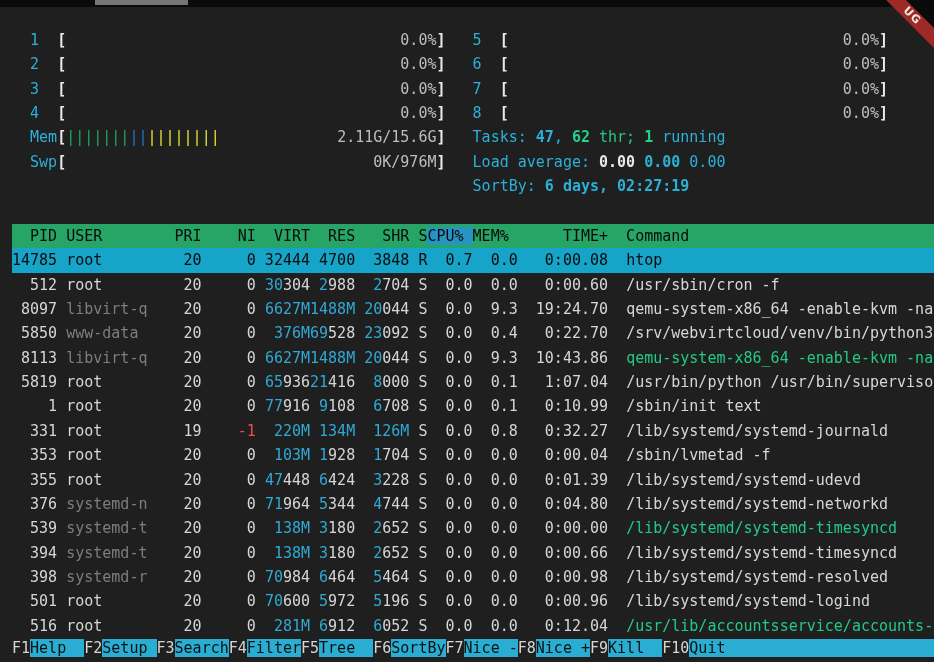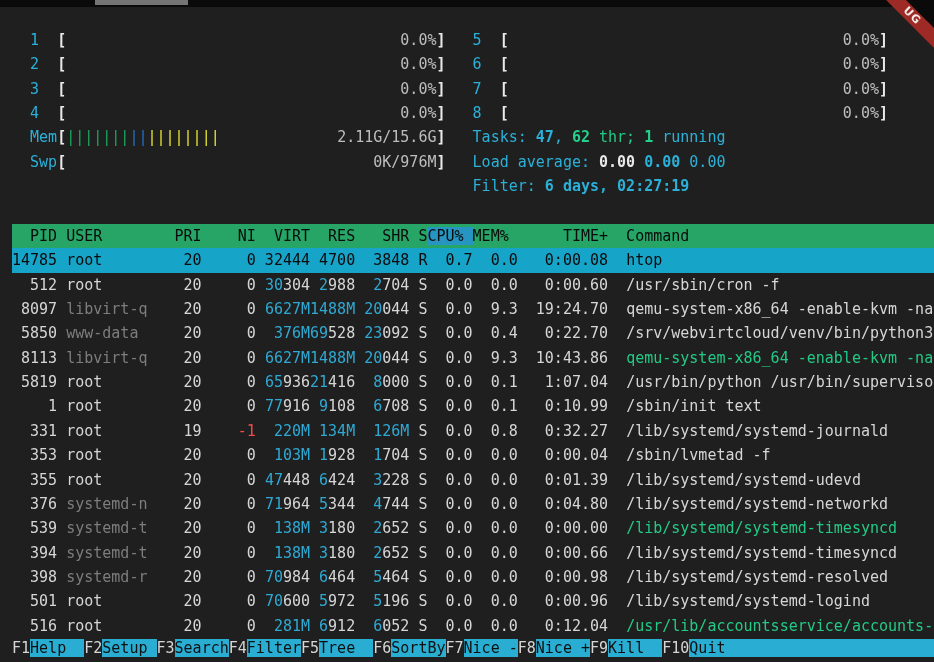--- a/index.html
+++ b/index.html
@@ -32,21 +32,21 @@
 <body>
 
 <div class="screen">
   <div id="term">
       <div class="line" style="top: 28px;"><span>  </span><span style="color: rgb(43, 177, 216);">1  </span><span class="b" style="color: rgb(233, 233, 233);">[</span><span>                                     </span><span style="color: rgb(189, 189, 189);">0.0%</span><span class="b" style="color: rgb(233, 233, 233);">]</span><span>   </span><span style="color: rgb(43, 177, 216);">5  </span><span class="b" style="color: rgb(233, 233, 233);">[</span><span>                                     </span><span style="color: rgb(189, 189, 189);">0.0%</span><span class="b" style="color: rgb(233, 233, 233);">]</span></div>
       <div class="line" style="top: 52.35px;"><span>  </span><span style="color: rgb(43, 177, 216);">2  </span><span class="b" style="color: rgb(233, 233, 233);">[</span><span>                                     </span><span style="color: rgb(189, 189, 189);">0.0%</span><span class="b" style="color: rgb(233, 233, 233);">]</span><span>   </span><span style="color: rgb(43, 177, 216);">6  </span><span class="b" style="color: rgb(233, 233, 233);">[</span><span>                                     </span><span style="color: rgb(189, 189, 189);">0.0%</span><span class="b" style="color: rgb(233, 233, 233);">]</span></div>
       <div class="line" style="top: 76.7px;"><span>  </span><span style="color: rgb(43, 177, 216);">3  </span><span class="b" style="color: rgb(233, 233, 233);">[</span><span>                                     </span><span style="color: rgb(189, 189, 189);">0.0%</span><span class="b" style="color: rgb(233, 233, 233);">]</span><span>   </span><span style="color: rgb(43, 177, 216);">7  </span><span class="b" style="color: rgb(233, 233, 233);">[</span><span>                                     </span><span style="color: rgb(189, 189, 189);">0.0%</span><span class="b" style="color: rgb(233, 233, 233);">]</span></div>
       <div class="line" style="top: 101.05px;"><span>  </span><span style="color: rgb(43, 177, 216);">4  </span><span class="b" style="color: rgb(233, 233, 233);">[</span><span>                                     </span><span style="color: rgb(189, 189, 189);">0.0%</span><span class="b" style="color: rgb(233, 233, 233);">]</span><span>   </span><span style="color: rgb(43, 177, 216);">8  </span><span class="b" style="color: rgb(233, 233, 233);">[</span><span>                                     </span><span style="color: rgb(189, 189, 189);">0.0%</span><span class="b" style="color: rgb(233, 233, 233);">]</span></div>
       <div class="line" style="top: 125.4px;"><span>  </span><span style="color: rgb(43, 177, 216);">Mem</span><span class="b" style="color: rgb(233, 233, 233);">[</span><span style="color: rgb(31, 166, 92);">|||||||</span><span style="color: rgb(36, 114, 200);">||</span><span style="color: rgb(229, 226, 46);">||||||||</span><span>             </span><span style="color: rgb(189, 189, 189);">2.11G/15.6G</span><span class="b" style="color: rgb(233, 233, 233);">]</span><span>   </span><span style="color: rgb(43, 177, 216);">Tasks: </span><span class="b" style="color: rgb(43, 177, 216);">47</span><span style="color: rgb(43, 177, 216);">, </span><span class="b" style="color: rgb(35, 209, 139);">62</span><span style="color: rgb(35, 202, 134);"> thr; </span><span class="b" style="color: rgb(35, 209, 139);">1</span><span style="color: rgb(43, 177, 216);"> running</span></div>
       <div class="line" style="top: 149.75px;"><span>  </span><span style="color: rgb(43, 177, 216);">Swp</span><span class="b" style="color: rgb(233, 233, 233);">[</span><span>                                  </span><span style="color: rgb(189, 189, 189);">0K/976M</span><span class="b" style="color: rgb(233, 233, 233);">]</span><span>   </span><span style="color: rgb(43, 177, 216);">Load average: </span><span class="b" style="color: rgb(233, 233, 233);">0.00 </span><span class="b" style="color: rgb(43, 177, 216);">0.00 </span><span style="color: rgb(43, 177, 216);">0.00</span></div>
-      <div class="line" style="top: 174.1px;"><span>                                                   </span><span style="color: rgb(43, 177, 216);">Filter: </span><span class="b" style="color: rgb(43, 177, 216);">6 days, 02:27:19</span></div>
+      <div class="line" style="top: 174.1px;"><span>                                                   </span><span style="color: rgb(43, 177, 216);">SortBy: </span><span class="b" style="color: rgb(43, 177, 216);">6 days, 02:27:19</span></div>
       <div class="line" style="top: 224px; background: rgb(38, 165, 102);"><span style="color: rgb(11, 11, 11);">  PID</span><span> </span><span style="color: rgb(11, 11, 11);">USER     </span><span style="color: rgb(11, 11, 11);">   PRI</span><span style="color: rgb(11, 11, 11);">    NI</span><span style="color: rgb(11, 11, 11);">  VIRT</span><span style="color: rgb(11, 11, 11);">  RES</span><span style="color: rgb(11, 11, 11);">   SHR</span><span style="color: rgb(11, 11, 11);"> S</span><span style="color: rgb(11, 11, 11); background: rgb(39, 149, 194);">CPU% </span><span style="color: rgb(11, 11, 11);">MEM%</span><span style="color: rgb(11, 11, 11);">      TIME+</span><span style="color: rgb(11, 11, 11);">  Command</span></div>
       <div class="line" style="top: 248.35px; background: rgb(23, 164, 201);"><span style="color: rgb(11, 11, 11);">14785</span><span> </span><span style="color: rgb(11, 11, 11);">root     </span><span style="color: rgb(11, 11, 11);">    20</span><span style="color: rgb(11, 11, 11);">     0</span><span style="color: rgb(11, 11, 11);"> 32444</span><span style="color: rgb(11, 11, 11);"> 4700</span><span style="color: rgb(11, 11, 11);">  3848</span><span style="color: rgb(11, 11, 11);"> R</span><span style="color: rgb(11, 11, 11);">  0.7</span><span style="color: rgb(11, 11, 11);">  0.0</span><span style="color: rgb(11, 11, 11);">   0:00.08</span><span>  </span><span style="color: rgb(11, 11, 11);">htop</span></div>
       <div class="line" style="top: 272.7px;"><span style="color: rgb(214, 214, 214);">  512</span><span> </span><span style="color: rgb(214, 214, 214);">root     </span><span style="color: rgb(214, 214, 214);">    20</span><span style="color: rgb(214, 214, 214);">     0</span><span> </span><span style="color: rgb(47, 169, 212);">30</span><span style="color: rgb(214, 214, 214);">304</span><span> </span><span style="color: rgb(47, 169, 212);">2</span><span style="color: rgb(214, 214, 214);">988</span><span>  </span><span style="color: rgb(47, 169, 212);">2</span><span style="color: rgb(214, 214, 214);">704</span><span style="color: rgb(214, 214, 214);"> S</span><span style="color: rgb(214, 214, 214);">  0.0</span><span style="color: rgb(214, 214, 214);">  0.0</span><span style="color: rgb(214, 214, 214);">   0:00.60</span><span>  </span><span style="color: rgb(214, 214, 214);">/usr/sbin/cron -f</span></div>
       <div class="line" style="top: 297.05px;"><span style="color: rgb(214, 214, 214);"> 8097</span><span> </span><span style="color: rgb(125, 125, 125);">libvirt-q</span><span style="color: rgb(214, 214, 214);">    20</span><span style="color: rgb(214, 214, 214);">     0</span><span> </span><span style="color: rgb(47, 169, 212);">6627M</span><span></span><span style="color: rgb(47, 169, 212);">1488M</span><span> </span><span style="color: rgb(47, 169, 212);">20</span><span style="color: rgb(214, 214, 214);">044</span><span style="color: rgb(214, 214, 214);"> S</span><span style="color: rgb(214, 214, 214);">  0.0</span><span style="color: rgb(214, 214, 214);">  9.3</span><span style="color: rgb(214, 214, 214);">  19:24.70</span><span>  </span><span style="color: rgb(214, 214, 214);">qemu-system-x86_64 -enable-kvm -na</span></div>
       <div class="line" style="top: 321.4px;"><span style="color: rgb(214, 214, 214);"> 5850</span><span> </span><span style="color: rgb(125, 125, 125);">www-data </span><span style="color: rgb(214, 214, 214);">    20</span><span style="color: rgb(214, 214, 214);">     0</span><span>  </span><span style="color: rgb(47, 169, 212);">376M</span><span></span><span style="color: rgb(47, 169, 212);">69</span><span style="color: rgb(214, 214, 214);">528</span><span> </span><span style="color: rgb(47, 169, 212);">23</span><span style="color: rgb(214, 214, 214);">092</span><span style="color: rgb(214, 214, 214);"> S</span><span style="color: rgb(214, 214, 214);">  0.0</span><span style="color: rgb(214, 214, 214);">  0.4</span><span style="color: rgb(214, 214, 214);">   0:22.70</span><span>  </span><span style="color: rgb(214, 214, 214);">/srv/webvirtcloud/venv/bin/python3</span></div>
       <div class="line" style="top: 345.75px;"><span style="color: rgb(214, 214, 214);"> 8113</span><span> </span><span style="color: rgb(125, 125, 125);">libvirt-q</span><span style="color: rgb(214, 214, 214);">    20</span><span style="color: rgb(214, 214, 214);">     0</span><span> </span><span style="color: rgb(47, 169, 212);">6627M</span><span></span><span style="color: rgb(47, 169, 212);">1488M</span><span> </span><span style="color: rgb(47, 169, 212);">20</span><span style="color: rgb(214, 214, 214);">044</span><span style="color: rgb(214, 214, 214);"> S</span><span style="color: rgb(214, 214, 214);">  0.0</span><span style="color: rgb(214, 214, 214);">  9.3</span><span style="color: rgb(214, 214, 214);">  10:43.86</span><span>  </span><span style="color: rgb(35, 202, 134);">qemu-system-x86_64 -enable-kvm -na</span></div>
       <div class="line" style="top: 370.1px;"><span style="color: rgb(214, 214, 214);"> 5819</span><span> </span><span style="color: rgb(214, 214, 214);">root     </span><span style="color: rgb(214, 214, 214);">    20</span><span style="color: rgb(214, 214, 214);">     0</span><span> </span><span style="color: rgb(47, 169, 212);">65</span><span style="color: rgb(214, 214, 214);">936</span><span></span><span style="color: rgb(47, 169, 212);">21</span><span style="color: rgb(214, 214, 214);">416</span><span>  </span><span style="color: rgb(47, 169, 212);">8</span><span style="color: rgb(214, 214, 214);">000</span><span style="color: rgb(214, 214, 214);"> S</span><span style="color: rgb(214, 214, 214);">  0.0</span><span style="color: rgb(214, 214, 214);">  0.1</span><span style="color: rgb(214, 214, 214);">   1:07.04</span><span>  </span><span style="color: rgb(214, 214, 214);">/usr/bin/python /usr/bin/superviso</span></div>
       <div class="line" style="top: 394.45px;"><span style="color: rgb(214, 214, 214);">    1</span><span> </span><span style="color: rgb(214, 214, 214);">root     </span><span style="color: rgb(214, 214, 214);">    20</span><span style="color: rgb(214, 214, 214);">     0</span><span> </span><span style="color: rgb(47, 169, 212);">77</span><span style="color: rgb(214, 214, 214);">916</span><span> </span><span style="color: rgb(47, 169, 212);">9</span><span style="color: rgb(214, 214, 214);">108</span><span>  </span><span style="color: rgb(47, 169, 212);">6</span><span style="color: rgb(214, 214, 214);">708</span><span style="color: rgb(214, 214, 214);"> S</span><span style="color: rgb(214, 214, 214);">  0.0</span><span style="color: rgb(214, 214, 214);">  0.1</span><span style="color: rgb(214, 214, 214);">   0:10.99</span><span>  </span><span style="color: rgb(214, 214, 214);">/sbin/init text</span></div>
       <div class="line" style="top: 418.8px;"><span style="color: rgb(214, 214, 214);">  331</span><span> </span><span style="color: rgb(214, 214, 214);">root     </span><span style="color: rgb(214, 214, 214);">    19</span><span style="color: rgb(241, 76, 76);">    -1</span><span>  </span><span style="color: rgb(47, 169, 212);">220M</span><span> </span><span style="color: rgb(47, 169, 212);">134M</span><span>  </span><span style="color: rgb(47, 169, 212);">126M</span><span style="color: rgb(214, 214, 214);"> S</span><span style="color: rgb(214, 214, 214);">  0.0</span><span style="color: rgb(214, 214, 214);">  0.8</span><span style="color: rgb(214, 214, 214);">   0:32.27</span><span>  </span><span style="color: rgb(214, 214, 214);">/lib/systemd/systemd-journald</span></div>
       <div class="line" style="top: 443.15px;"><span style="color: rgb(214, 214, 214);">  353</span><span> </span><span style="color: rgb(214, 214, 214);">root     </span><span style="color: rgb(214, 214, 214);">    20</span><span style="color: rgb(214, 214, 214);">     0</span><span>  </span><span style="color: rgb(47, 169, 212);">103M</span><span> </span><span style="color: rgb(47, 169, 212);">1</span><span style="color: rgb(214, 214, 214);">928</span><span>  </span><span style="color: rgb(47, 169, 212);">1</span><span style="color: rgb(214, 214, 214);">704</span><span style="color: rgb(214, 214, 214);"> S</span><span style="color: rgb(214, 214, 214);">  0.0</span><span style="color: rgb(214, 214, 214);">  0.0</span><span style="color: rgb(214, 214, 214);">   0:00.04</span><span>  </span><span style="color: rgb(214, 214, 214);">/sbin/lvmetad -f</span></div>

